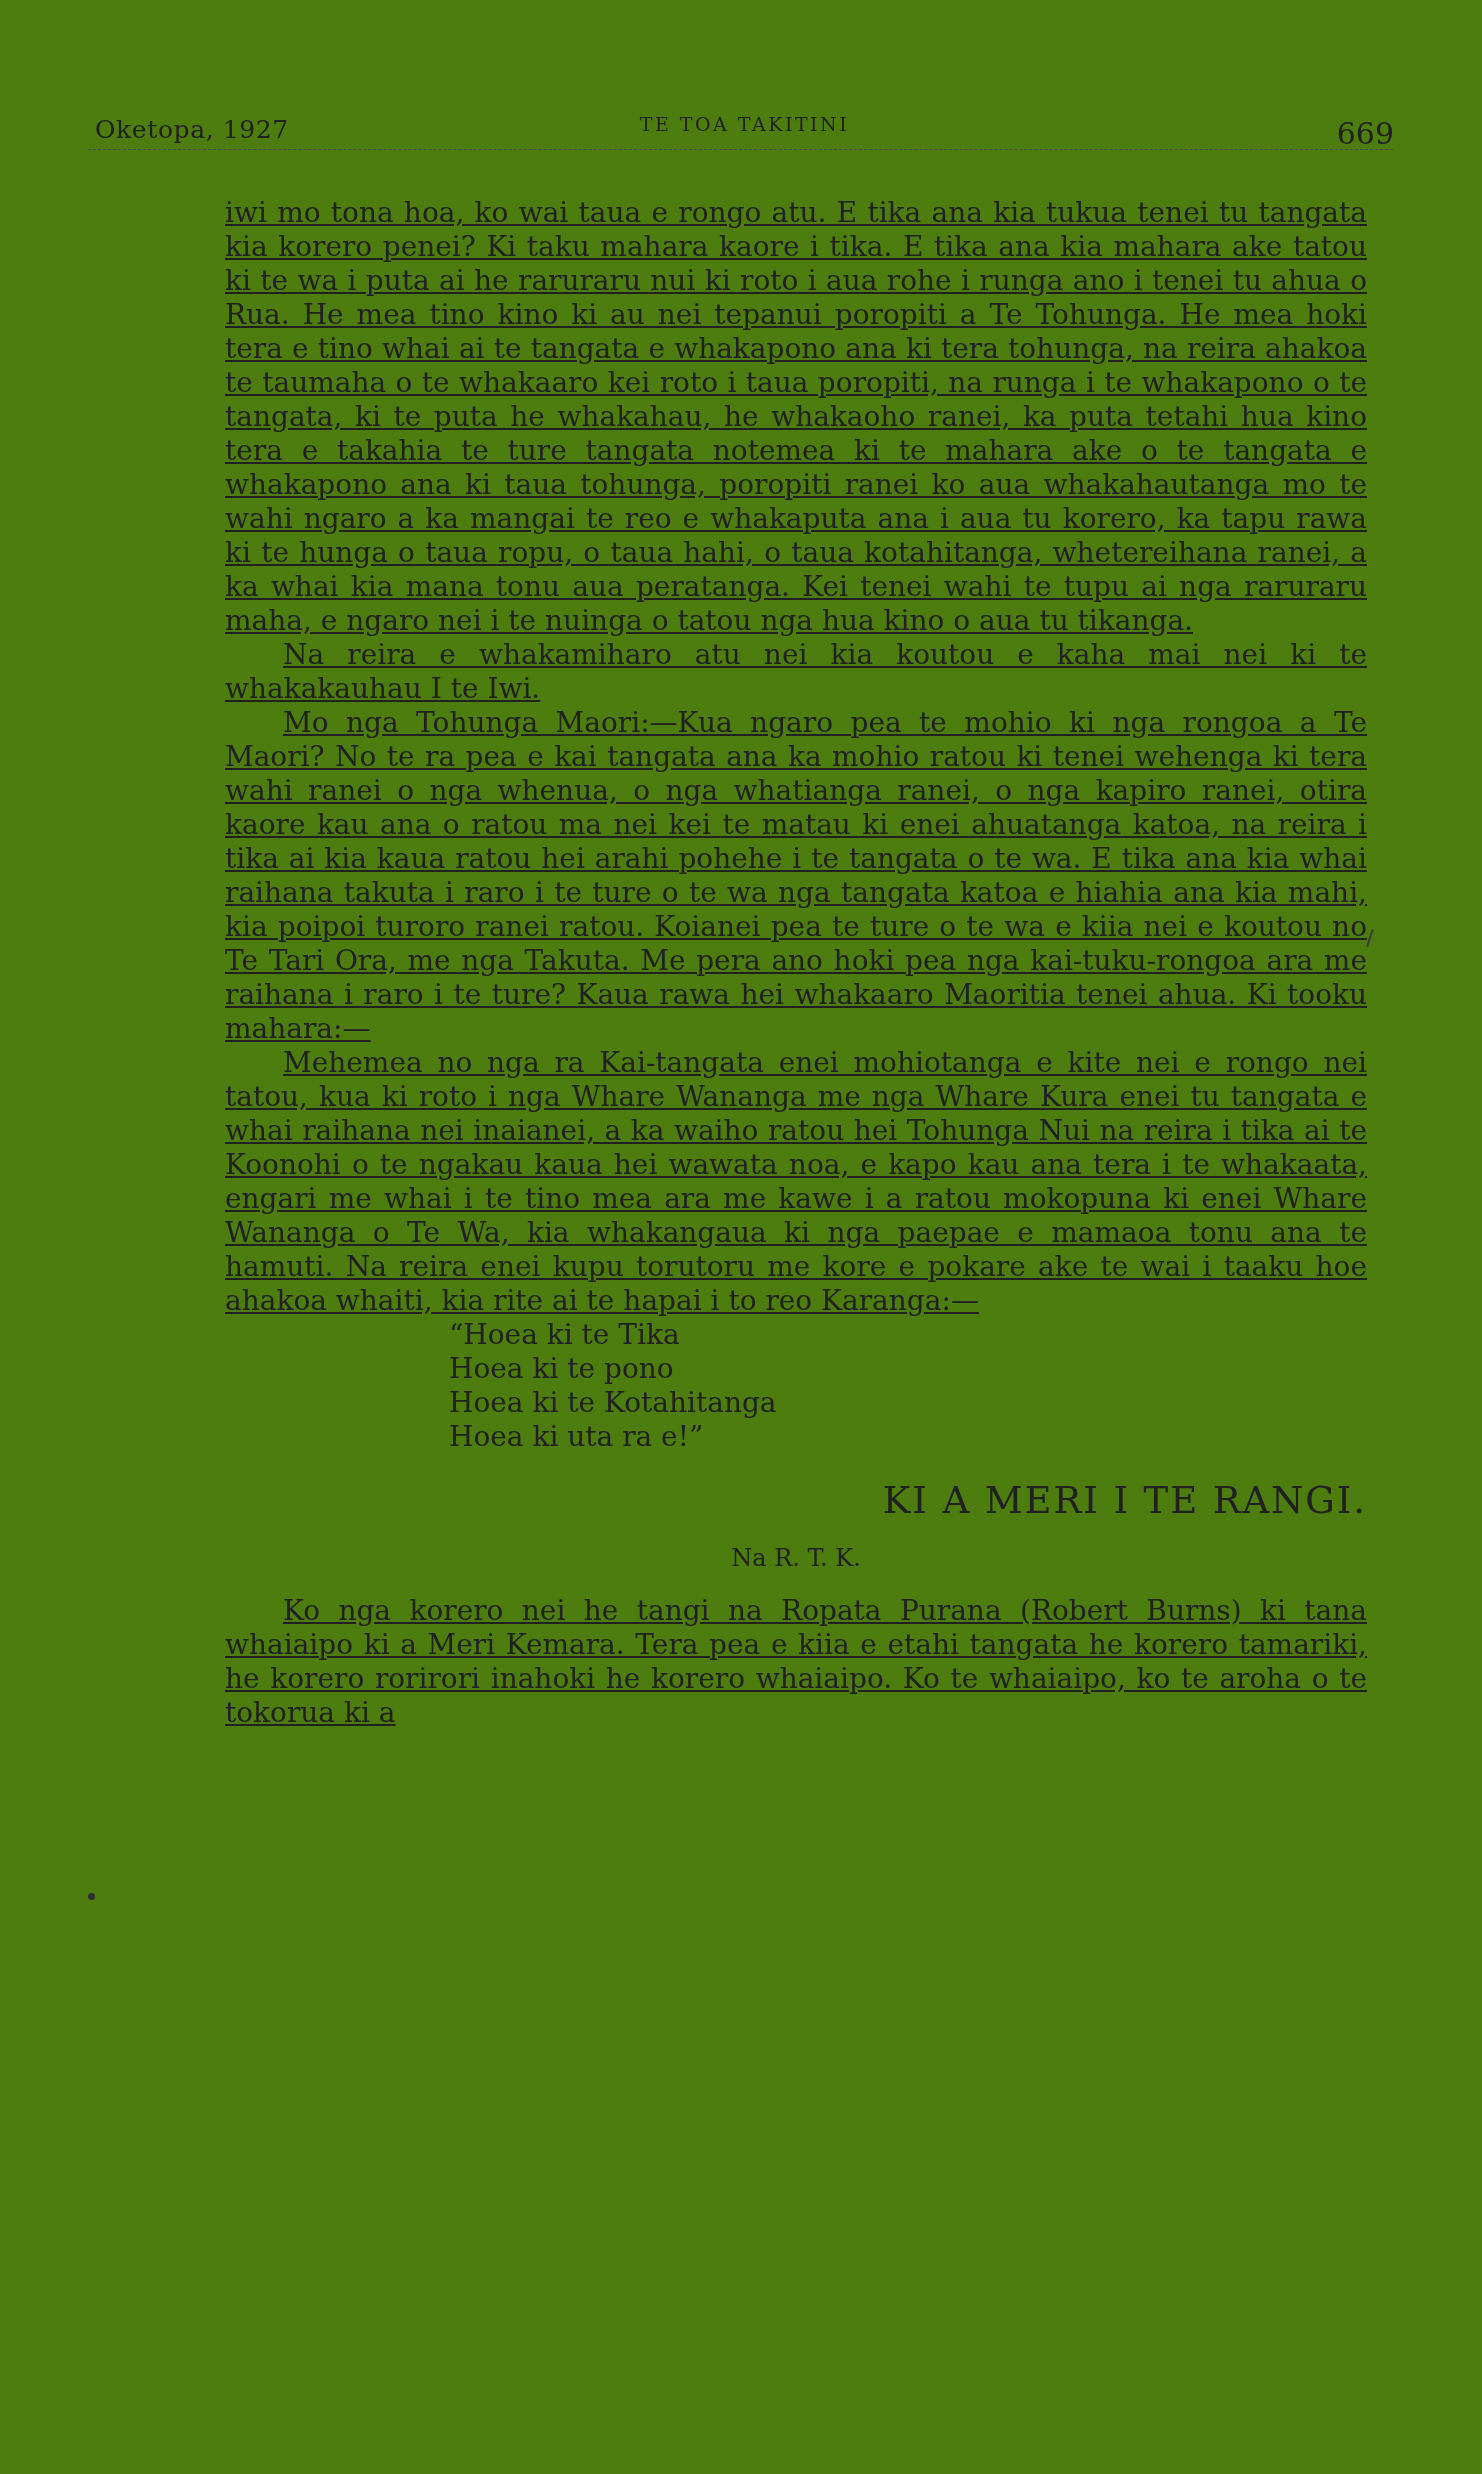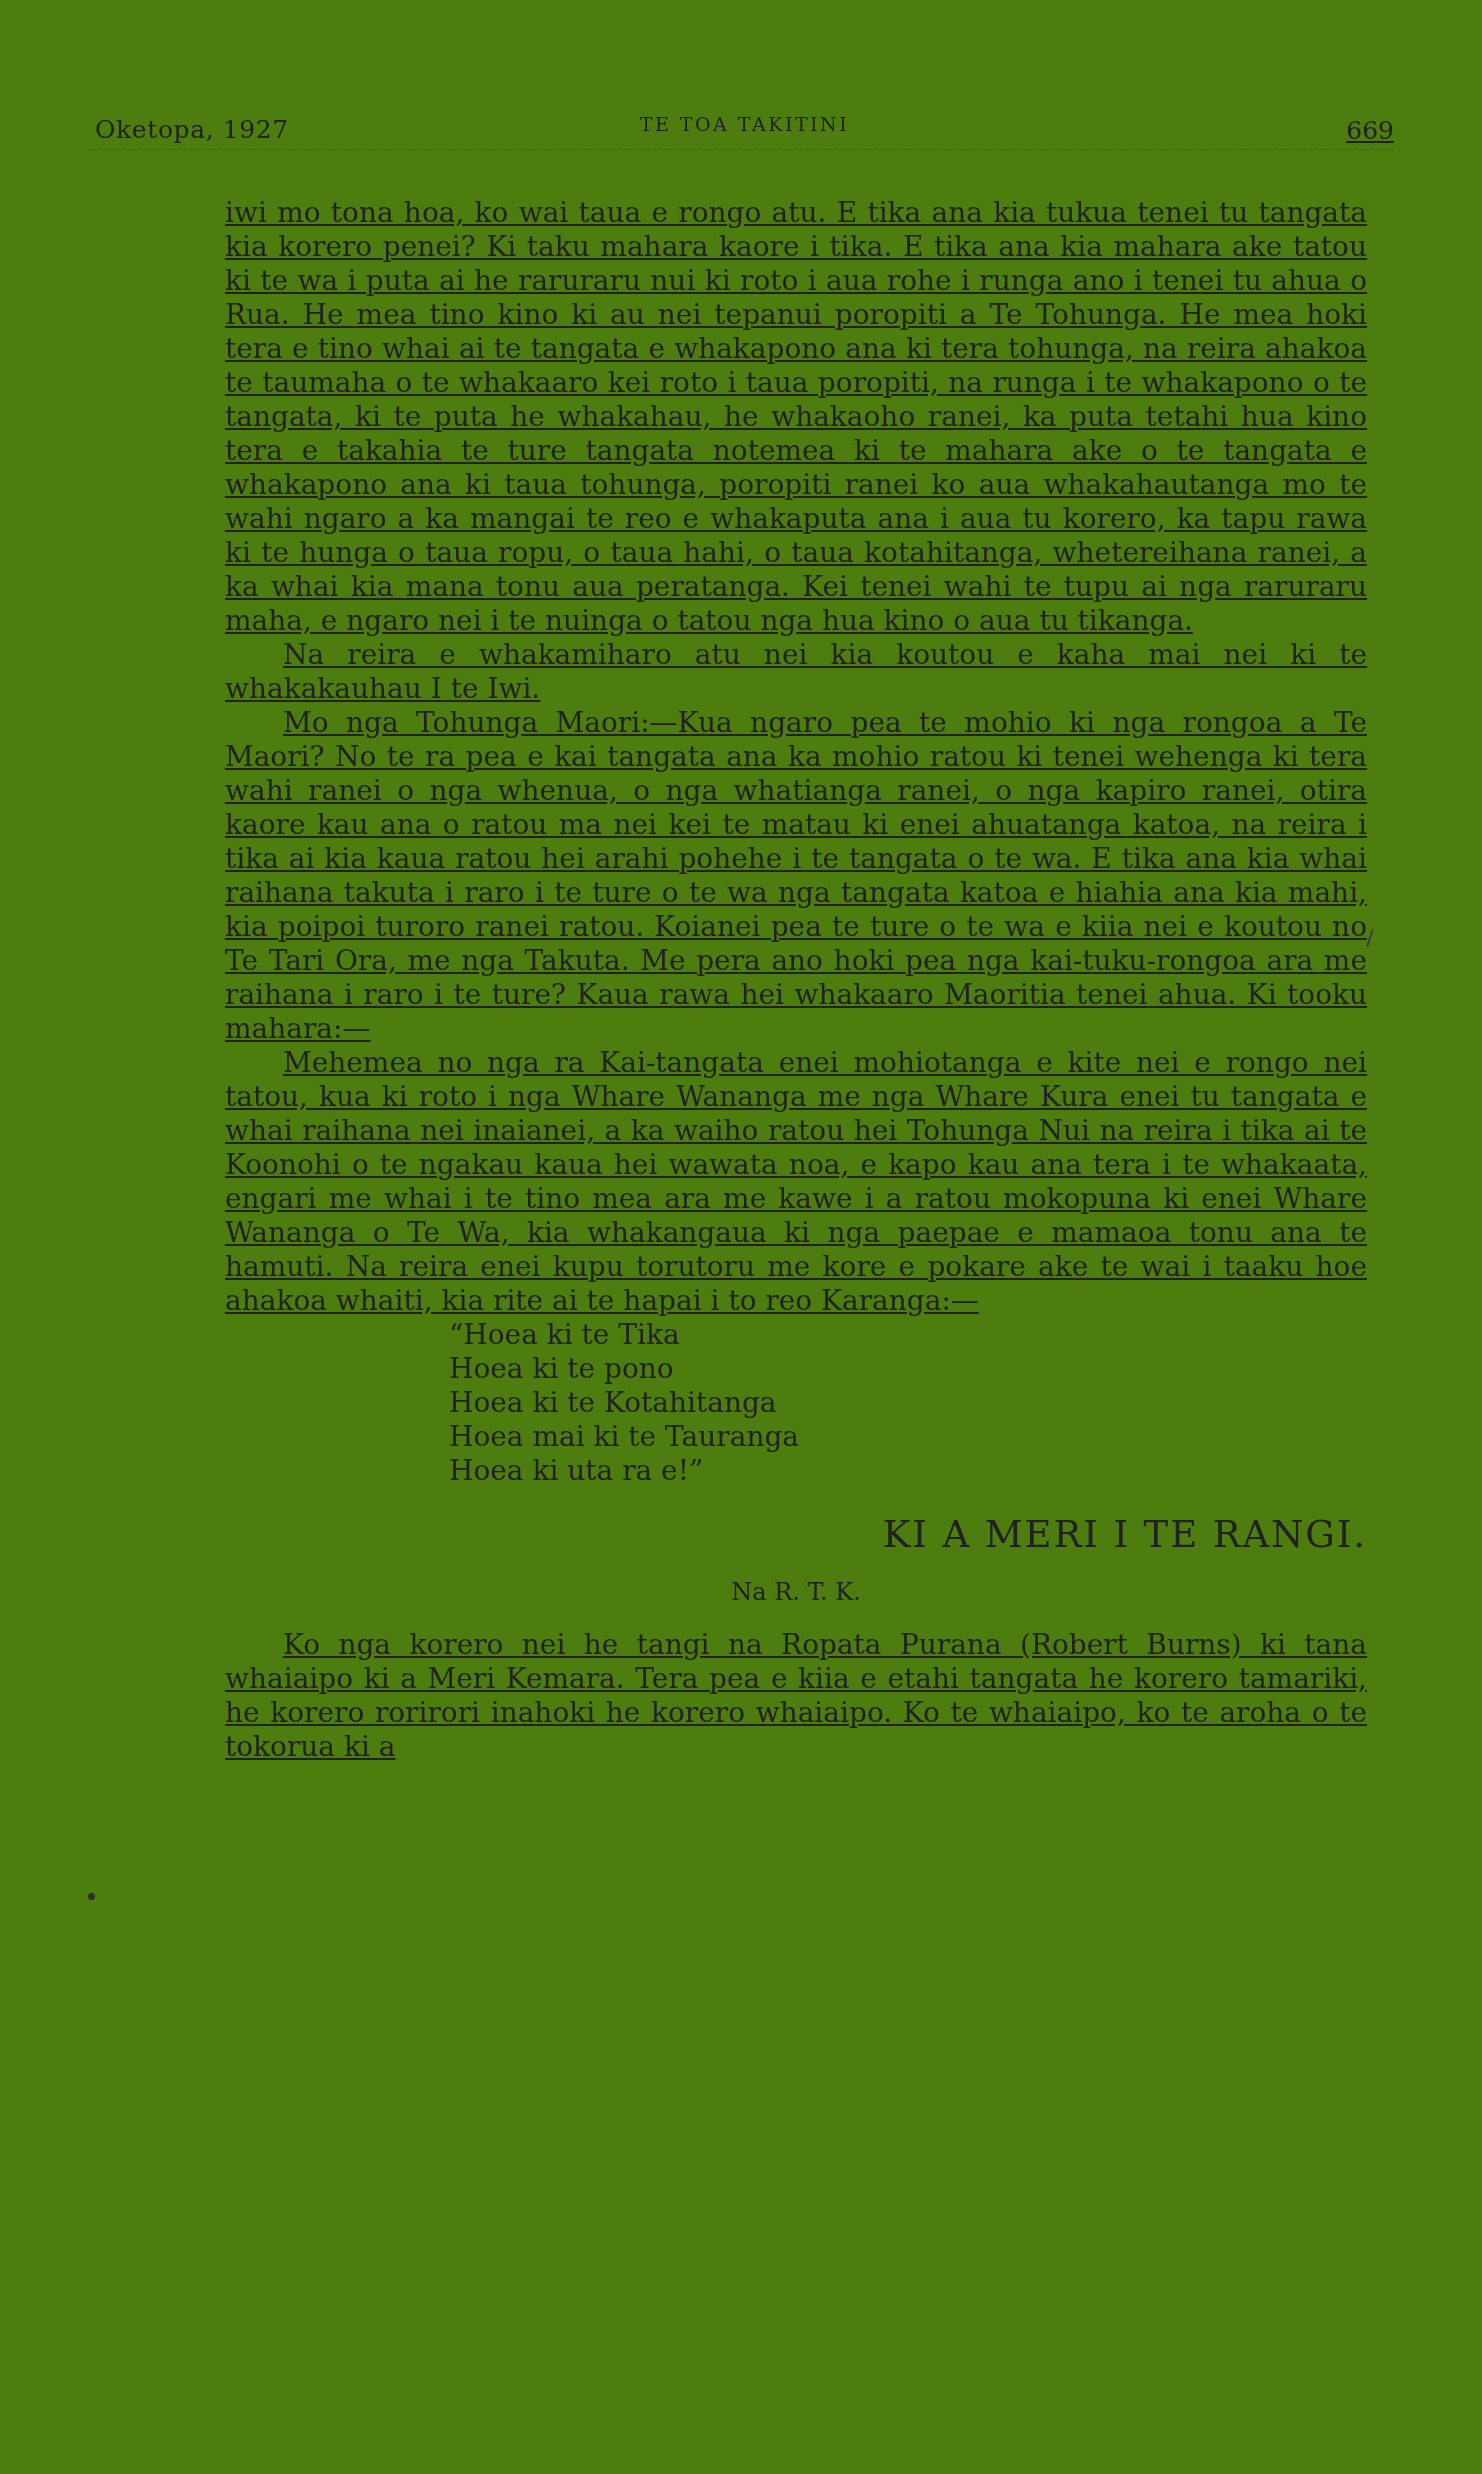--- a/index.html
+++ b/index.html
@@ -36,22 +36,21 @@
     top: -2.5px;
     transform: translateX(-50%);
     font-size: 19px;
     letter-spacing: 2.5px;
     white-space: nowrap;
   }
   .page-number {
     position: absolute;
     right: 0;
     top: 1.3px;
-    font-size: 25px;
-    text-decoration: underline;
+    font-size: 30px;
   }
   .header-rule {
     position: absolute;
     left: 88px;
     top: 149px;
     width: 1305px;
     height: 0;
     border-bottom: 1.9px dashed #4c4c4c;
   }
   .column {
@@ -129,21 +128,20 @@
 
     <p class="para noindent">iwi mo tona hoa, ko wai taua e rongo atu. E tika ana kia tukua tenei tu tangata kia korero penei? Ki taku mahara kaore i tika. E tika ana kia mahara ake tatou ki te wa i puta ai he raruraru nui ki roto i aua rohe i runga ano i tenei tu ahua o Rua. He mea tino kino ki au nei tepanui poropiti a Te Tohunga. He mea hoki tera e tino whai ai te tangata e whakapono ana ki tera tohunga, na reira ahakoa te taumaha o te whakaaro kei roto i taua poropiti, na runga i te whakapono o te tangata, ki te puta he whakahau, he whakaoho ranei, ka puta tetahi hua kino tera e takahia te ture tangata notemea ki te mahara ake o te tangata e whakapono ana ki taua tohunga, poropiti ranei ko aua whakahautanga mo te wahi ngaro a ka mangai te reo e whakaputa ana i aua tu korero, ka tapu rawa ki te hunga o taua ropu, o taua hahi, o taua kotahitanga, whetereihana ranei, a ka whai kia mana tonu aua peratanga. Kei tenei wahi te tupu ai nga raruraru maha, e ngaro nei i te nuinga o tatou nga hua kino o aua tu tikanga.</p>
     <p class="para">Na reira e whakamiharo atu nei kia koutou e kaha mai nei ki te whakakauhau I te Iwi.</p>
     <p class="para">Mo nga Tohunga Maori:—Kua ngaro pea te mohio ki nga rongoa a Te Maori? No te ra pea e kai tangata ana ka mohio ratou ki tenei wehenga ki tera wahi ranei o nga whenua, o nga whatianga ranei, o nga kapiro ranei, otira kaore kau ana o ratou ma nei kei te matau ki enei ahuatanga katoa, na reira i tika ai kia kaua ratou hei arahi pohehe i te tangata o te wa. E tika ana kia whai raihana takuta i raro i te ture o te wa nga tangata katoa e hiahia ana kia mahi, kia poipoi turoro ranei ratou. Koianei pea te ture o te wa e kiia nei e koutou no Te Tari Ora, me nga Takuta. Me pera ano hoki pea nga kai-tuku-rongoa ara me raihana i raro i te ture? Kaua rawa hei whakaaro Maoritia tenei ahua. Ki tooku mahara:—</p>
     <p class="para">Mehemea no nga ra Kai-tangata enei mohiotanga e kite nei e rongo nei tatou, kua ki roto i nga Whare Wananga me nga Whare Kura enei tu tangata e whai raihana nei inaianei, a ka waiho ratou hei Tohunga Nui na reira i tika ai te Koonohi o te ngakau kaua hei wawata noa, e kapo kau ana tera i te whakaata, engari me whai i te tino mea ara me kawe i a ratou mokopuna ki enei Whare Wananga o Te Wa, kia whakangaua ki nga paepae e mamaoa tonu ana te hamuti. Na reira enei kupu torutoru me kore e pokare ake te wai i taaku hoe ahakoa whaiti, kia rite ai te hapai i to reo Karanga:—</p>
 
     <div class="poem">
       <div class="poem-line">“Hoea ki te Tika</div>
       <div class="poem-line">Hoea ki te pono</div>
       <div class="poem-line">Hoea ki te Kotahitanga</div>
-      <div class="poem-line">Hoea mai ki te Tauranga</div>
       <div class="poem-line">Hoea ki uta ra e!”</div>
     </div>
 
     <h1 class="section-heading">KI A MERI I TE RANGI.</h1>
     <div class="byline">Na R. T. K.</div>
 
     <p class="para">Ko nga korero nei he tangi na Ropata Purana (Robert Burns) ki tana whaiaipo ki a Meri Kemara. Tera pea e kiia e etahi tangata he korero tamariki, he korero rorirori inahoki he korero whaiaipo. Ko te whaiaipo, ko te aroha o te tokorua ki a</p>
 
   </main>
 

